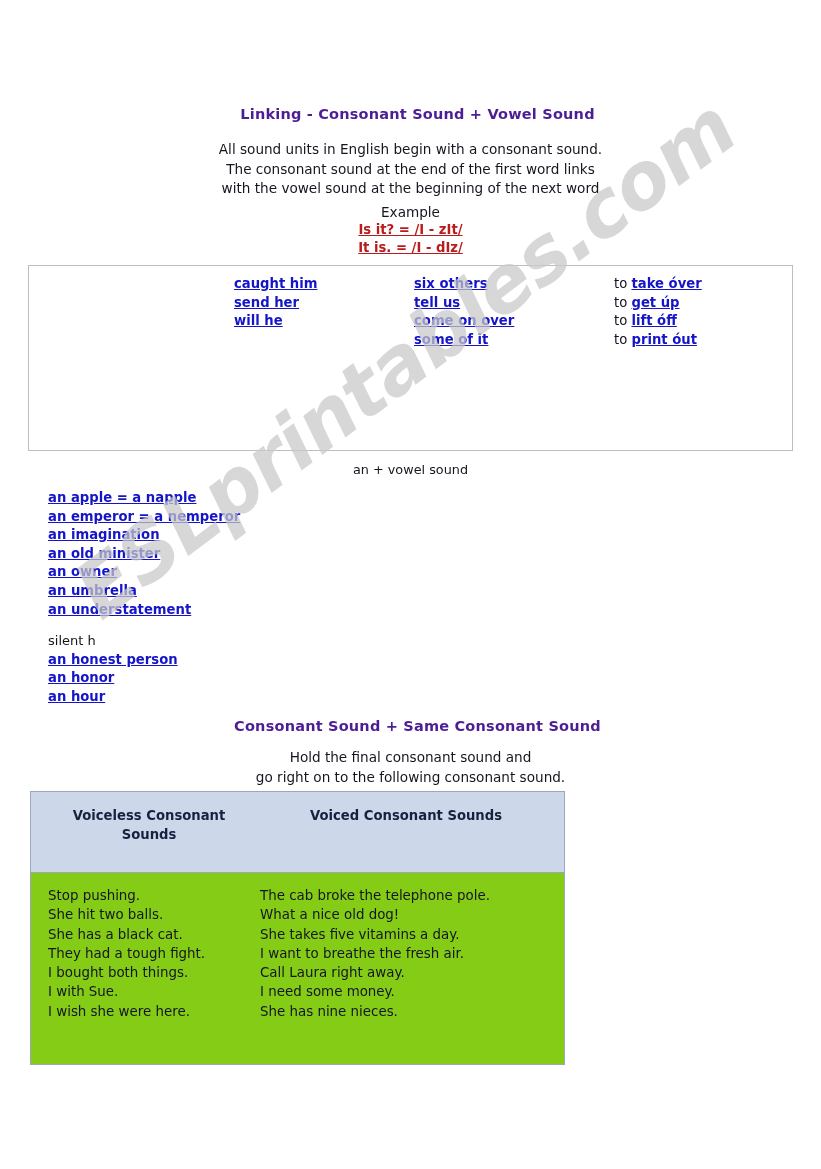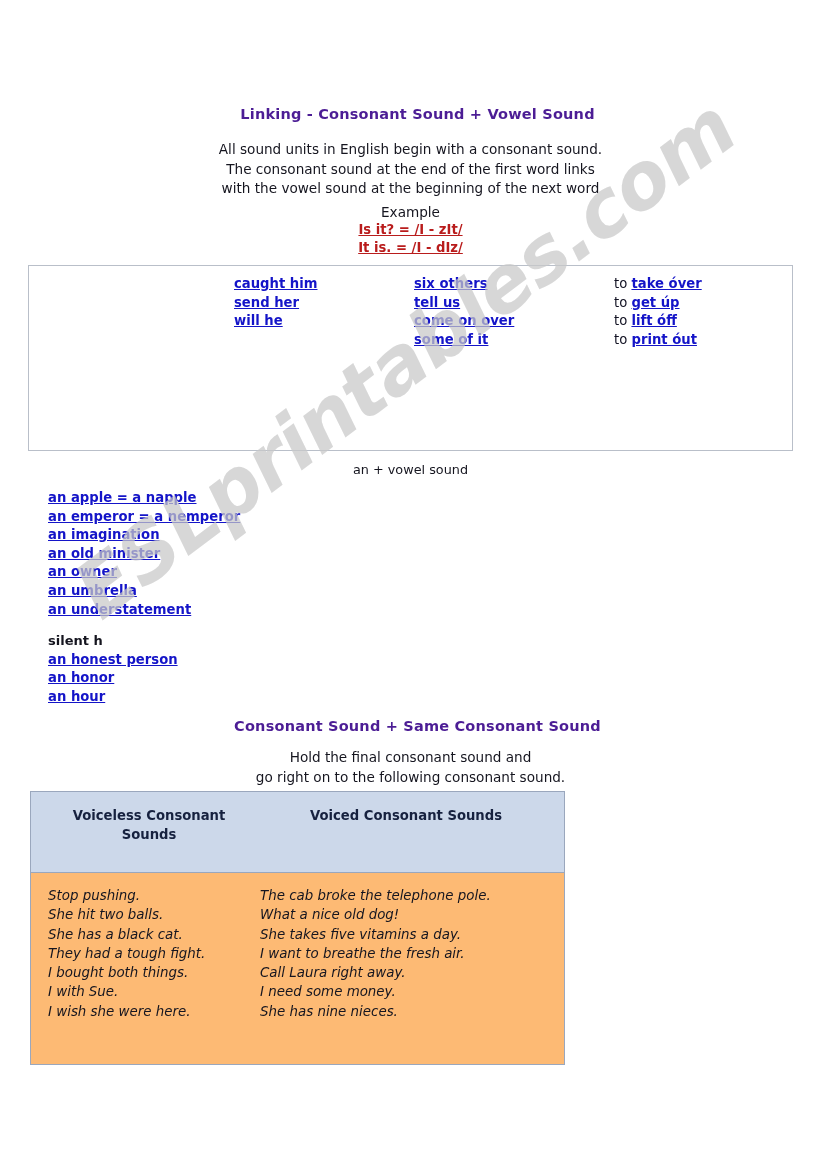--- a/index.html
+++ b/index.html
@@ -148,21 +148,21 @@
   }
   .silent-block {
     position: absolute;
     left: 48px;
     top: 632px;
   }
   .plain-note {
     font-size: 13px;
     line-height: 18.6px;
     color: #15151f;
-    font-weight: 700;
+    font-weight: 400;
   }
 
   
   .table-wrap {
     position: absolute;
     left: 30px;
     top: 791px;
     width: 535px;
     height: 274px;
     border: 1px solid #9aa7bd;
@@ -183,22 +183,21 @@
     font-weight: 700;
     color: #16213f;
     line-height: 19px;
   }
   #th1 { left: 18px; width: 200px; }
   #th2 { left: 240px; width: 270px; }
 
   .table-body {
     position: relative;
     height: 191px;
-    background: #fdba74;
-    font-style: italic;
+    background: #84cc16;
   }
   .tbcol {
     position: absolute;
     top: 13px;
   }
   #tb1 { left: 17px; }
   #tb2 { left: 229px; }
   .cell-line {
     font-size: 13.4px;
     line-height: 19.3px;

